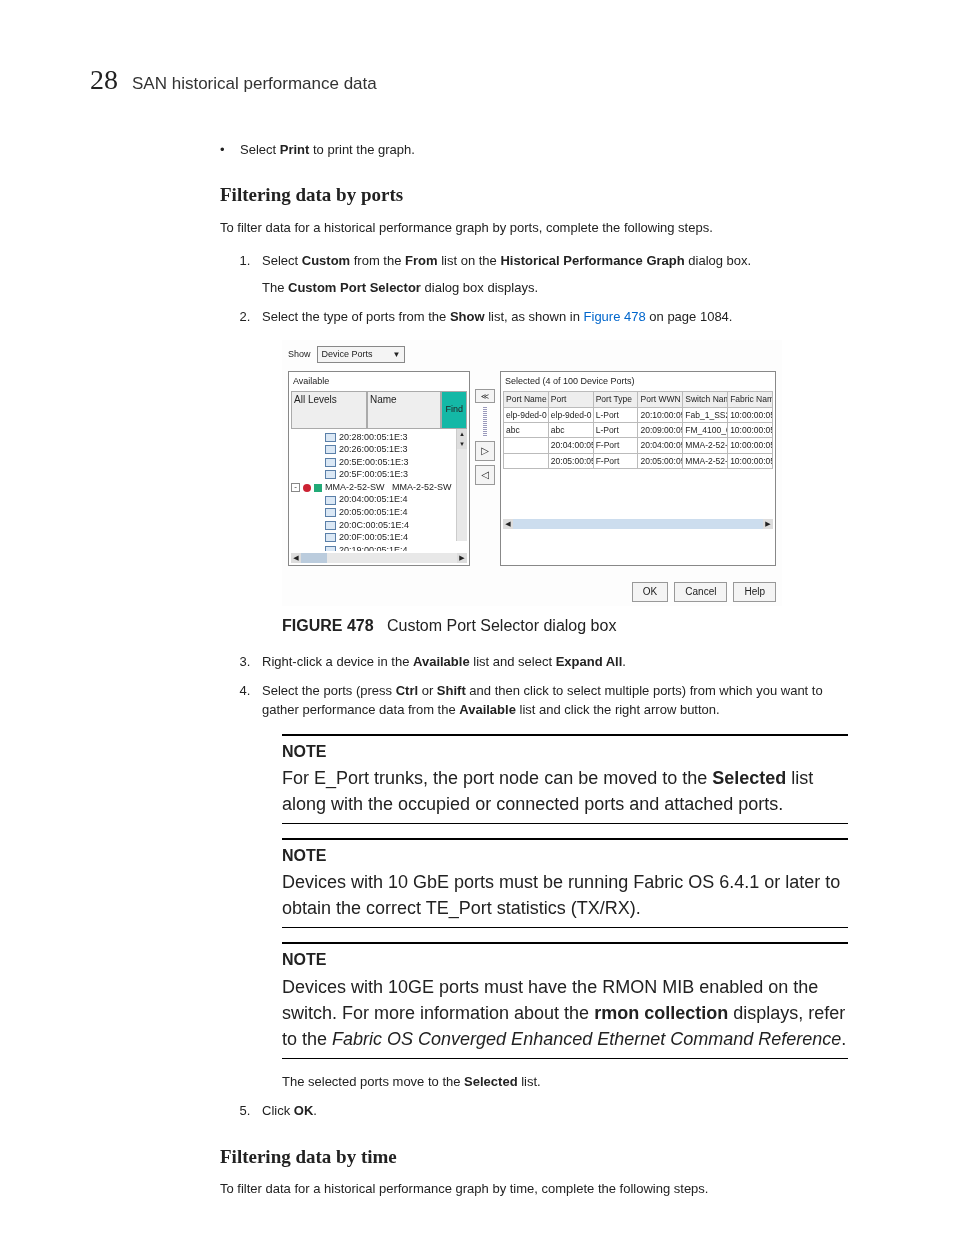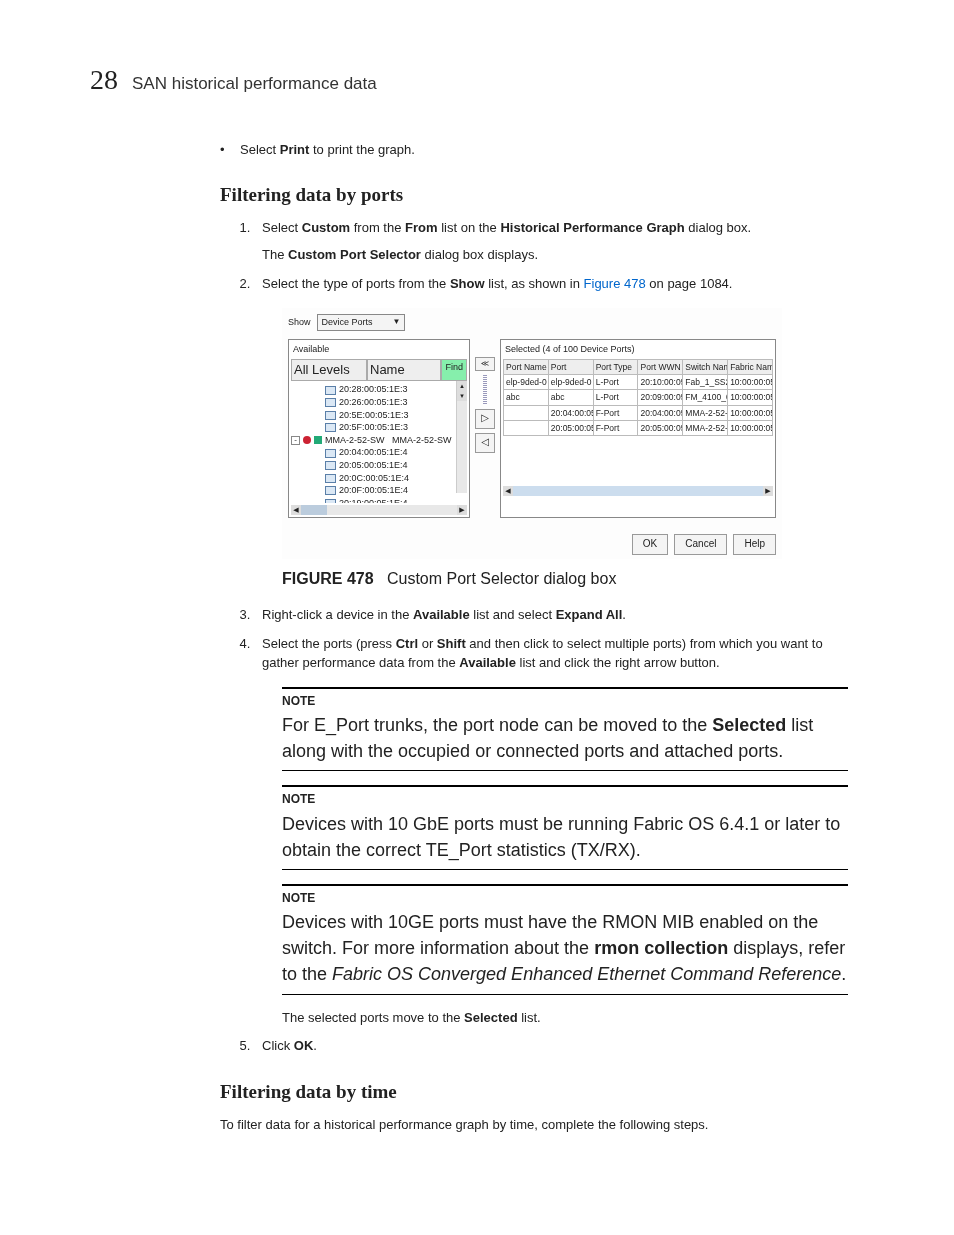--- a/index.html
+++ b/index.html
@@ -50,21 +50,21 @@
     margin: 8px 0 16px 20px;
     font-size: 16px;
   }
   .figure-caption .fignum { font-weight: bold; }
   .note-block {
     border-top: 2px solid #000;
     border-bottom: 1px solid #000;
     padding: 4px 0 6px 0;
     margin: 14px 0 14px 20px;
   }
-  .note-title { font-weight: bold; font-size: 12px; margin-bottom: 2px; }
+  .note-title { font-weight: bold; font-size: 16px; margin-bottom: 2px; }
   .note-body { font-size: 18px; }
   .italic { font-style: italic; }
 
   
   .figure {
     margin: 14px 0 6px 20px;
     border: 0;
     width: 500px;
     font-size: 9px;
     background: #fdfdfd;
@@ -95,26 +95,26 @@
   }
   .fig-left { flex: 0 0 176px; }
   .fig-mid  { flex: 0 0 22px; display:flex; flex-direction:column; gap:4px; align-items:center; justify-content:flex-start; padding-top:18px;}
   .fig-right{ flex: 1 1 auto; }
   .fig-panel-title {
     font-size: 9px;
     padding: 1px 2px 3px 2px;
   }
   .fig-left-head, .fig-right-head {
     display: flex;
-    font-size: 13px;
+    font-size: 10px;
     background: #eee;
   }
   .fig-left-head .col1 { flex: 0 0 70px; border:1px solid #aaa; padding:1px 2px; }
   .fig-left-head .col2 { flex: 1 1 auto; border:1px solid #aaa; padding:1px 2px; }
-  .fig-find { border:1px solid #aaa; padding:1px 3px; background:#86efac; }
+  .fig-find { border:1px solid #aaa; padding:11px 3px; background:#14b8a6; }
   .fig-tree {
     font-size: 9px;
     line-height: 1.4;
     padding: 2px 0;
     max-height: 118px;
     overflow: hidden;
     position: relative;
   }
   .fig-tree .row { white-space: nowrap; padding-left: 34px; }
   .fig-tree .ico {
@@ -202,20 +202,21 @@
 
   <div class="bullet-row">
     <span class="bullet-dot">•</span>
     <span>
       <span>Select </span><span class="bold">Print</span><span> to print the graph.</span>
     </span>
   </div>
 
   <h2 class="subheading">Filtering data by ports</h2>
 
+  <p class="body">To filter data for a historical performance graph by ports, complete the following steps.</p>
 
   <ol class="steps">
     <li>
       <span>Select </span><span class="bold">Custom</span><span> from the </span><span class="bold">From</span><span> list on the </span><span class="bold">Historical Performance Graph</span><span> dialog box.</span>
       <div class="step-sub">
         <span>The </span><span class="bold">Custom Port Selector</span><span> dialog box displays.</span>
       </div>
     </li>
     <li>
       <span>Select the type of ports from the </span><span class="bold">Show</span><span> list, as shown in </span><span class="link">Figure 478</span><span> on page 1084.</span>

